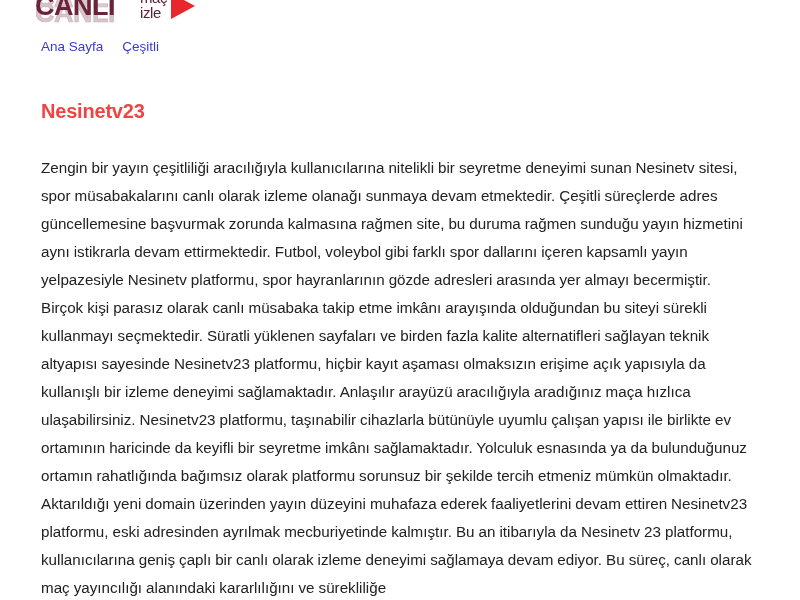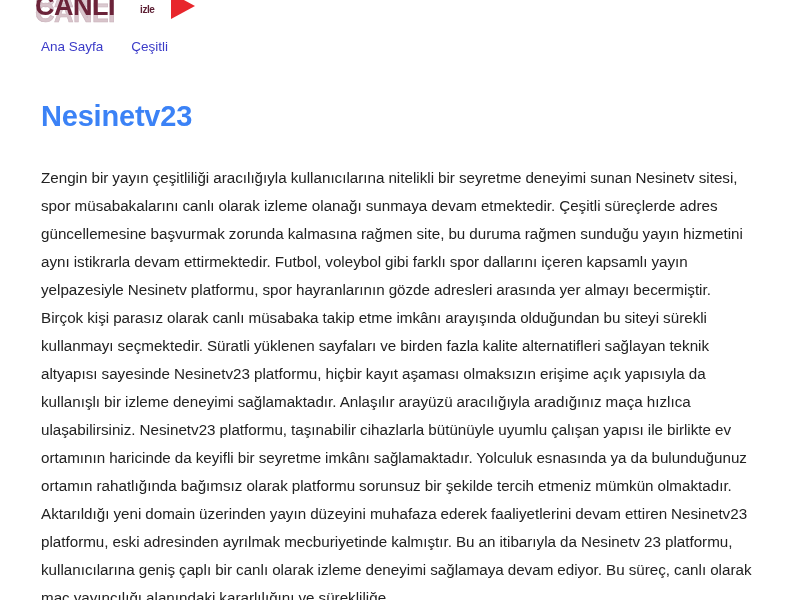--- a/index.html
+++ b/index.html
@@ -81,22 +81,22 @@
     line-height: 1;
     color: #6b2339;
     white-space: nowrap;
   }
 
   .logo-mac,
   .logo-izle {
     position: absolute;
     left: 106px;
     font-family: "Liberation Sans", "DejaVu Sans", sans-serif;
-    font-weight: 700;
-    font-size: 10px;
+    font-weight: 400;
+    font-size: 15px;
     line-height: 1;
     letter-spacing: -0.4px;
     color: #5d2034;
     white-space: nowrap;
   }
   .logo-mac { top: 4px; }
   .logo-izle { top: 19px; }
 
   .logo-play {
     position: absolute;
@@ -109,21 +109,21 @@
     border-left: 24px solid #e8262c;
   }
 
   
   .main-nav {
     position: absolute;
     left: 41px;
     top: 40px;
     display: flex;
     align-items: flex-start;
-    gap: 28px;
+    gap: 19px;
   }
 
   .nav-link {
     font-family: "Liberation Sans", "DejaVu Sans", sans-serif;
     font-size: 13.5px;
     line-height: 1;
     color: #3b3bc8;
     text-decoration: none;
     white-space: nowrap;
     cursor: pointer;
@@ -134,24 +134,24 @@
     position: absolute;
     left: 41px;
     top: 100px;
     width: 714px;
   }
 
   .page-title {
     margin: 0;
     font-family: "Liberation Sans", "DejaVu Sans", sans-serif;
     font-weight: 700;
-    font-size: 29px;
+    font-size: 20px;
     line-height: 1.15;
     letter-spacing: -0.2px;
-    color: #3b82f6;
+    color: #ef4444;
   }
 
   .article-body {
     margin: 31px 0 0 0;
     font-family: "Liberation Sans", "DejaVu Sans", sans-serif;
     font-size: 15.2px;
     line-height: 28px;
     color: #222222;
     text-align: left;
     word-spacing: -0.2px;

